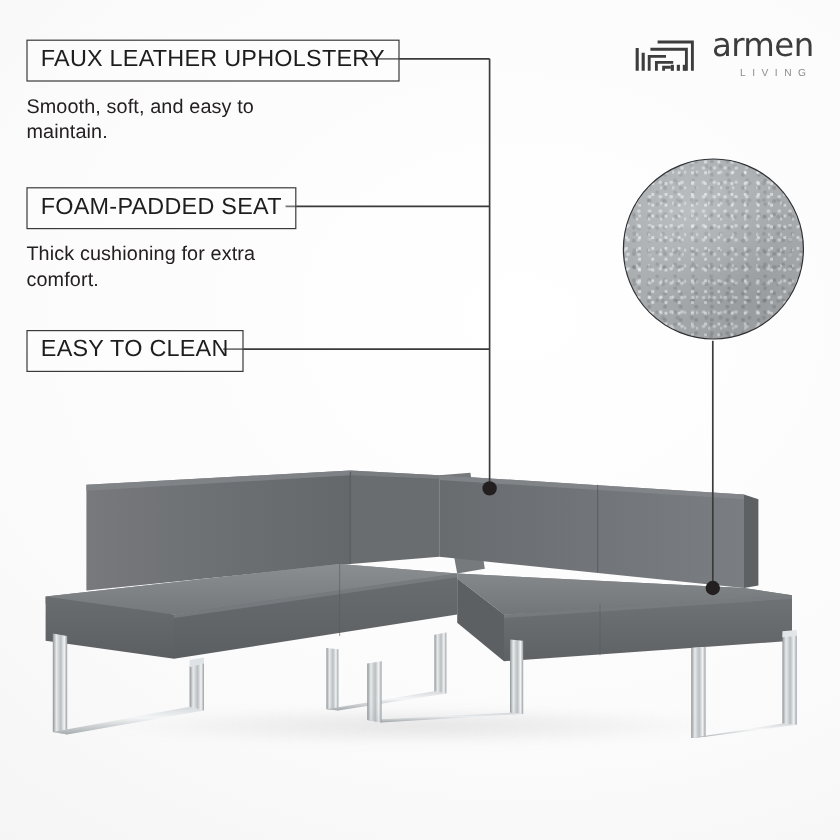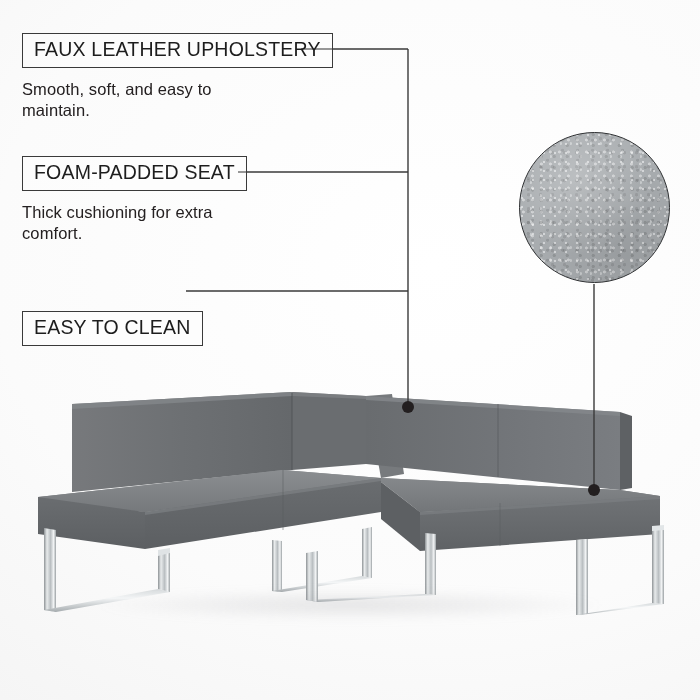--- a/index.html
+++ b/index.html
@@ -247,25 +247,49 @@
     <div class="callout-body">Thick cushioning for extra comfort.</div>
   </div>
 
   <div class="callout" style="top:33px;">
     <div class="callout-box">
       <div class="callout-title">FAUX LEATHER UPHOLSTERY</div>
     </div>
     <div class="callout-body">Smooth, soft, and easy to maintain.</div>
   </div>
 
-  <div class="callout" style="top:275px;margin-top:36px;">
+  <div class="callout" style="top:275px;">
     <div class="callout-box">
       <div class="callout-title">EASY TO CLEAN</div>
     </div>
   </div>
 
   <div class="swatch">
     <div class="swatch-grain"></div>
     <div class="swatch-shade"></div>
   </div>
 
+  <div class="logo">
+    <svg class="logo-mark" viewBox="0 0 56 34" aria-hidden="true">
+      <g fill="none" stroke="#3d3d3d" stroke-width="2.6">
+        <path d="M3,12 L3,31"></path>
+        <path d="M8,16 L8,31"></path>
+      </g>
+      <g fill="none" stroke="#3d3d3d" stroke-width="2.4">
+        <path d="M13,31 L13,19 L27,19"></path>
+        <path d="M19,31 L19,24 L33,24"></path>
+        <path d="M25,31 L25,28 L31,28"></path>
+      </g>
+      <path d="M14,13 L44,13 L44,31" fill="none" stroke="#3d3d3d" stroke-width="2.4"></path>
+      <path d="M20,7 L49,7 L49,31" fill="none" stroke="#3d3d3d" stroke-width="2.4"></path>
+      <g fill="#3d3d3d">
+        <rect x="31" y="26" width="2.6" height="5"></rect>
+        <rect x="36" y="26" width="2.6" height="5"></rect>
+        <rect x="41" y="26" width="2.6" height="5"></rect>
+      </g>
+    </svg>
+    <div class="logo-words">
+      <div class="logo-armen">armen</div>
+      <div class="logo-living">LIVING</div>
+    </div>
+  </div>
 
 </div>
 
 </body></html>

